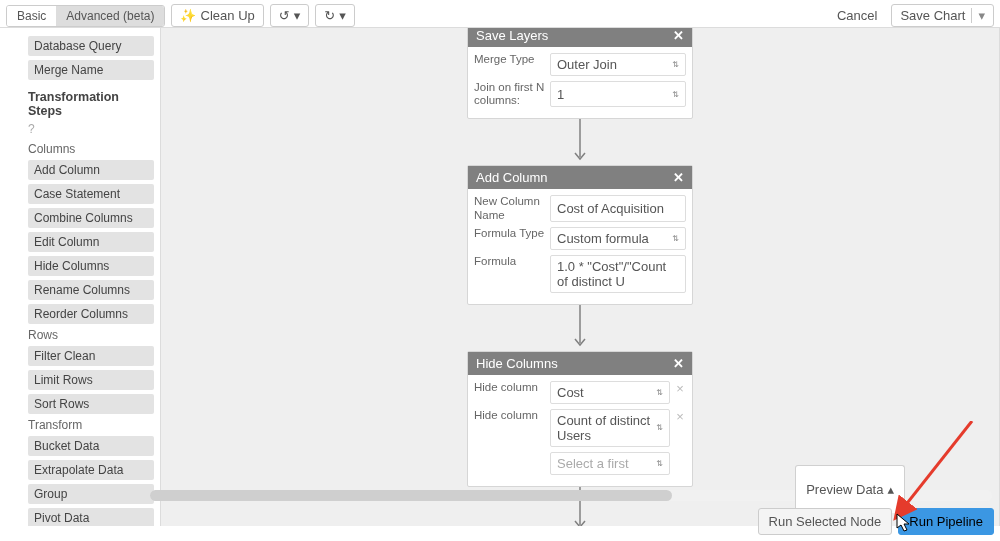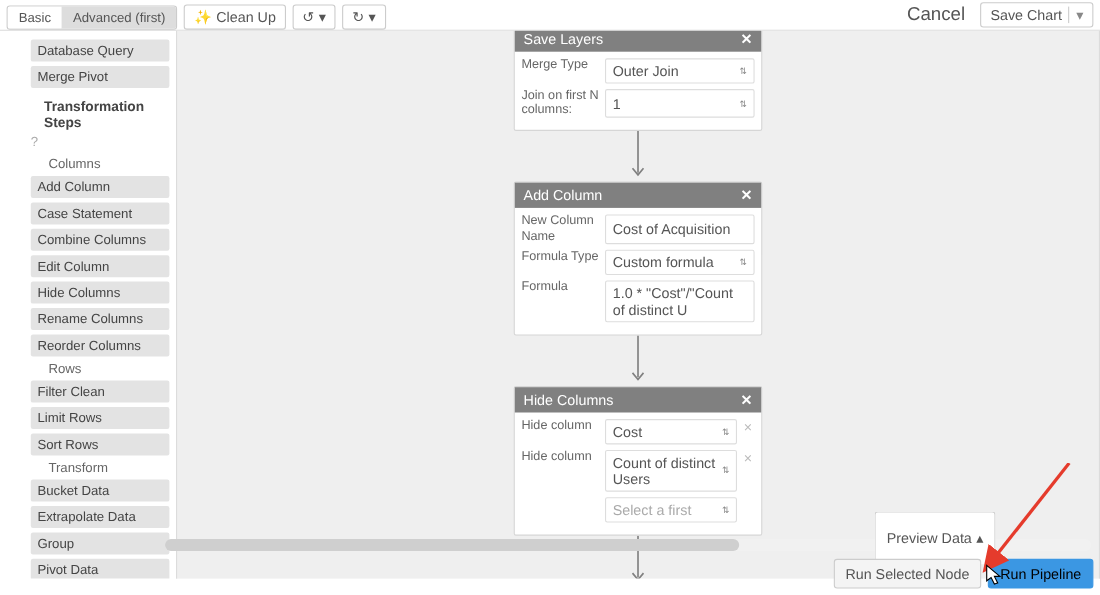--- a/index.html
+++ b/index.html
@@ -4,29 +4,29 @@
   <style>
     * {box-sizing:border-box;margin:0;padding:0;font-family:"Helvetica Neue",Arial,sans-serif;font-size:13px;color:#555}
     body {width:1000px;height:541px;background:#fff;overflow:hidden;position:relative}
     
     .topbar {height:28px;border-bottom:1px solid #dcdcdc;display:flex;align-items:flex-end;padding:0 6px;justify-content:space-between}
     .topbar-left, .topbar-right {display:flex;align-items:center;gap:6px}
     .tb-group {display:flex;border:1px solid #ccc;border-radius:3px;overflow:hidden}
     .tb-btn {padding:3px 10px;font-size:12px;background:#fff;cursor:pointer;color:#555}
     .tb-btn.active {background:#ddd}
     .tb-icon-btn {border:1px solid #ccc;border-radius:3px;padding:3px 8px;font-size:12px;display:flex;gap:4px;align-items:center;cursor:pointer;color:#666}
-    .top-link {font-size:17px;color:#555;padding:4px 8px;cursor:pointer}
+    .top-link {font-size:13px;color:#555;padding:4px 8px;cursor:pointer}
     .top-save {border:1px solid #ccc;border-radius:3px;padding:3px 8px;color:#aaa;display:flex;align-items:center;gap:6px;cursor:pointer}
     .top-save .drop {border-left:1px solid #ccc;padding-left:6px;color:#888}
     
     .main {display:flex;height:calc(541px - 28px - 15px);padding-left:20px;}
     .sidebar {width:140px;padding:8px 6px 0 8px;overflow:hidden}
     .side-pill {background:#e3e3e3;border-radius:2px;padding:3px 6px;margin-bottom:4px;font-size:12px;color:#444;cursor:pointer}
-    .side-head {font-size:12.5px;font-weight:bold;color:#444;margin:10px 12px 4px;}
-    .side-sub {font-size:12px;color:#666;margin:4px 16px 4px;}
+    .side-head {font-size:12.5px;font-weight:bold;color:#444;margin:10px 0 4px;}
+    .side-sub {font-size:12px;color:#666;margin:4px 0 4px;}
     .help-icon {color:#aaa;font-size:12px;margin-bottom:6px;display:block}
     .canvas {flex:1;background:#efefef;border-left:1px solid #dcdcdc;border-right:1px solid #dcdcdc;position:relative;overflow:hidden}
     .canvas-inner {position:absolute;left:0;right:0;top:-5px}
     .node {width:226px;margin:0 auto;background:#fff;border:1px solid #d6d6d6;border-radius:2px;box-shadow:0 0 0 rgba(0,0,0,0)}
     .node-title {background:#808080;color:#fff;padding:4px 8px;font-size:13px;display:flex;justify-content:space-between;align-items:center}
     .node-title span{color:#fff}
     .node-close {color:#fff;font-weight:bold;cursor:pointer}
     .node-body {padding:6px 6px}
     .row {display:flex;margin-bottom:5px;gap:4px}
     .row-label {width:72px;font-size:11.5px;color:#666;line-height:1.15}
@@ -46,21 +46,21 @@
     .big-arrow {position:absolute;pointer-events:none}
     .cursor-img{position:absolute;bottom:7px;right:86px;pointer-events:none}
   </style>
 </head>
 <body>
 
 <div class="topbar">
   <div class="topbar-left">
     <div class="tb-group">
       <div class="tb-btn">Basic</div>
-      <div class="tb-btn active">Advanced (first)</div>
+      <div class="tb-btn active">Advanced (beta)</div>
     </div>
     <div class="tb-icon-btn">
       <span>✨</span>
       <span>Clean Up</span>
     </div>
     <div class="tb-icon-btn">
       <span>↺</span>
       <span>▾</span>
     </div>
     <div class="tb-icon-btn">
@@ -74,21 +74,21 @@
       <span>Save Chart</span>
       <span class="drop">▾</span>
     </div>
   </div>
 </div>
 
 <div class="main">
 
   <div class="sidebar">
     <div class="side-pill">Database Query</div>
-    <div class="side-pill">Merge Pivot</div>
+    <div class="side-pill">Merge Name</div>
     <div class="side-head">Transformation Steps</div>
     <span class="help-icon">?</span>
 
     <div class="side-sub">Columns</div>
     <div class="side-pill">Add Column</div>
     <div class="side-pill">Case Statement</div>
     <div class="side-pill">Combine Columns</div>
     <div class="side-pill">Edit Column</div>
     <div class="side-pill">Hide Columns</div>
     <div class="side-pill">Rename Columns</div>

